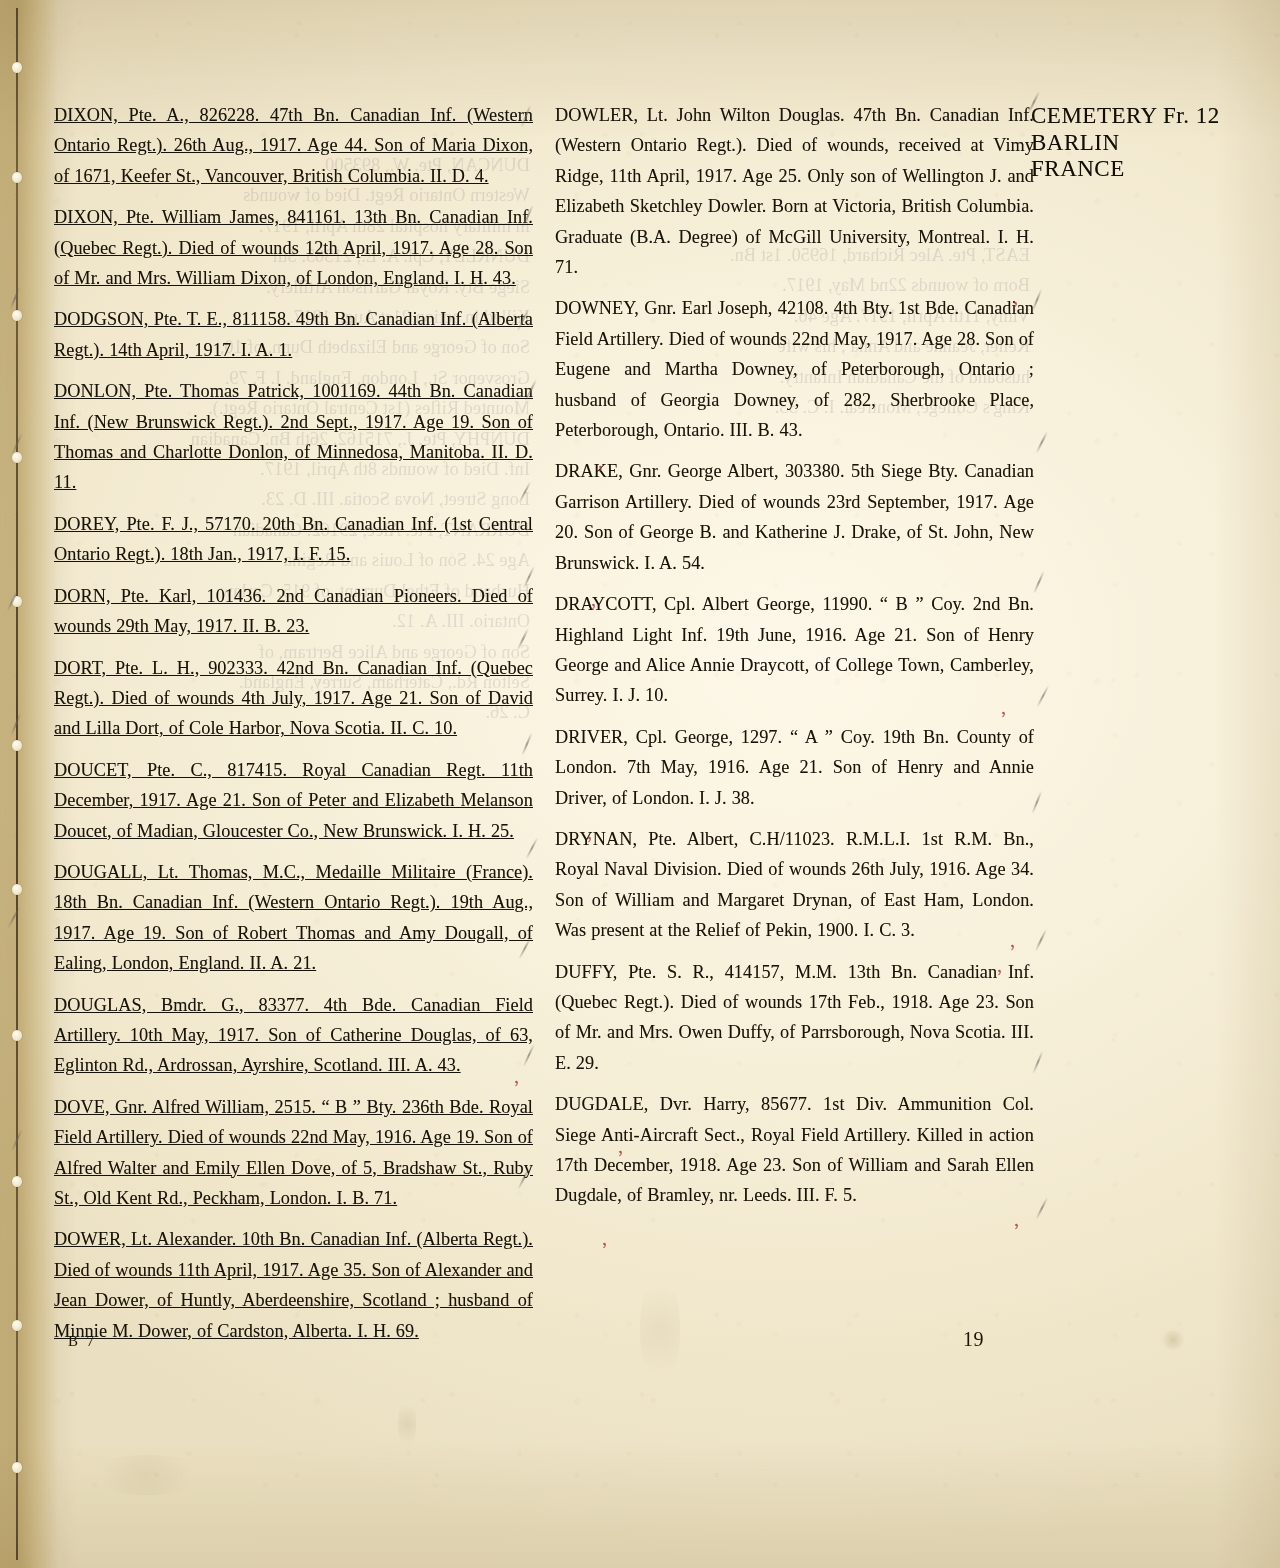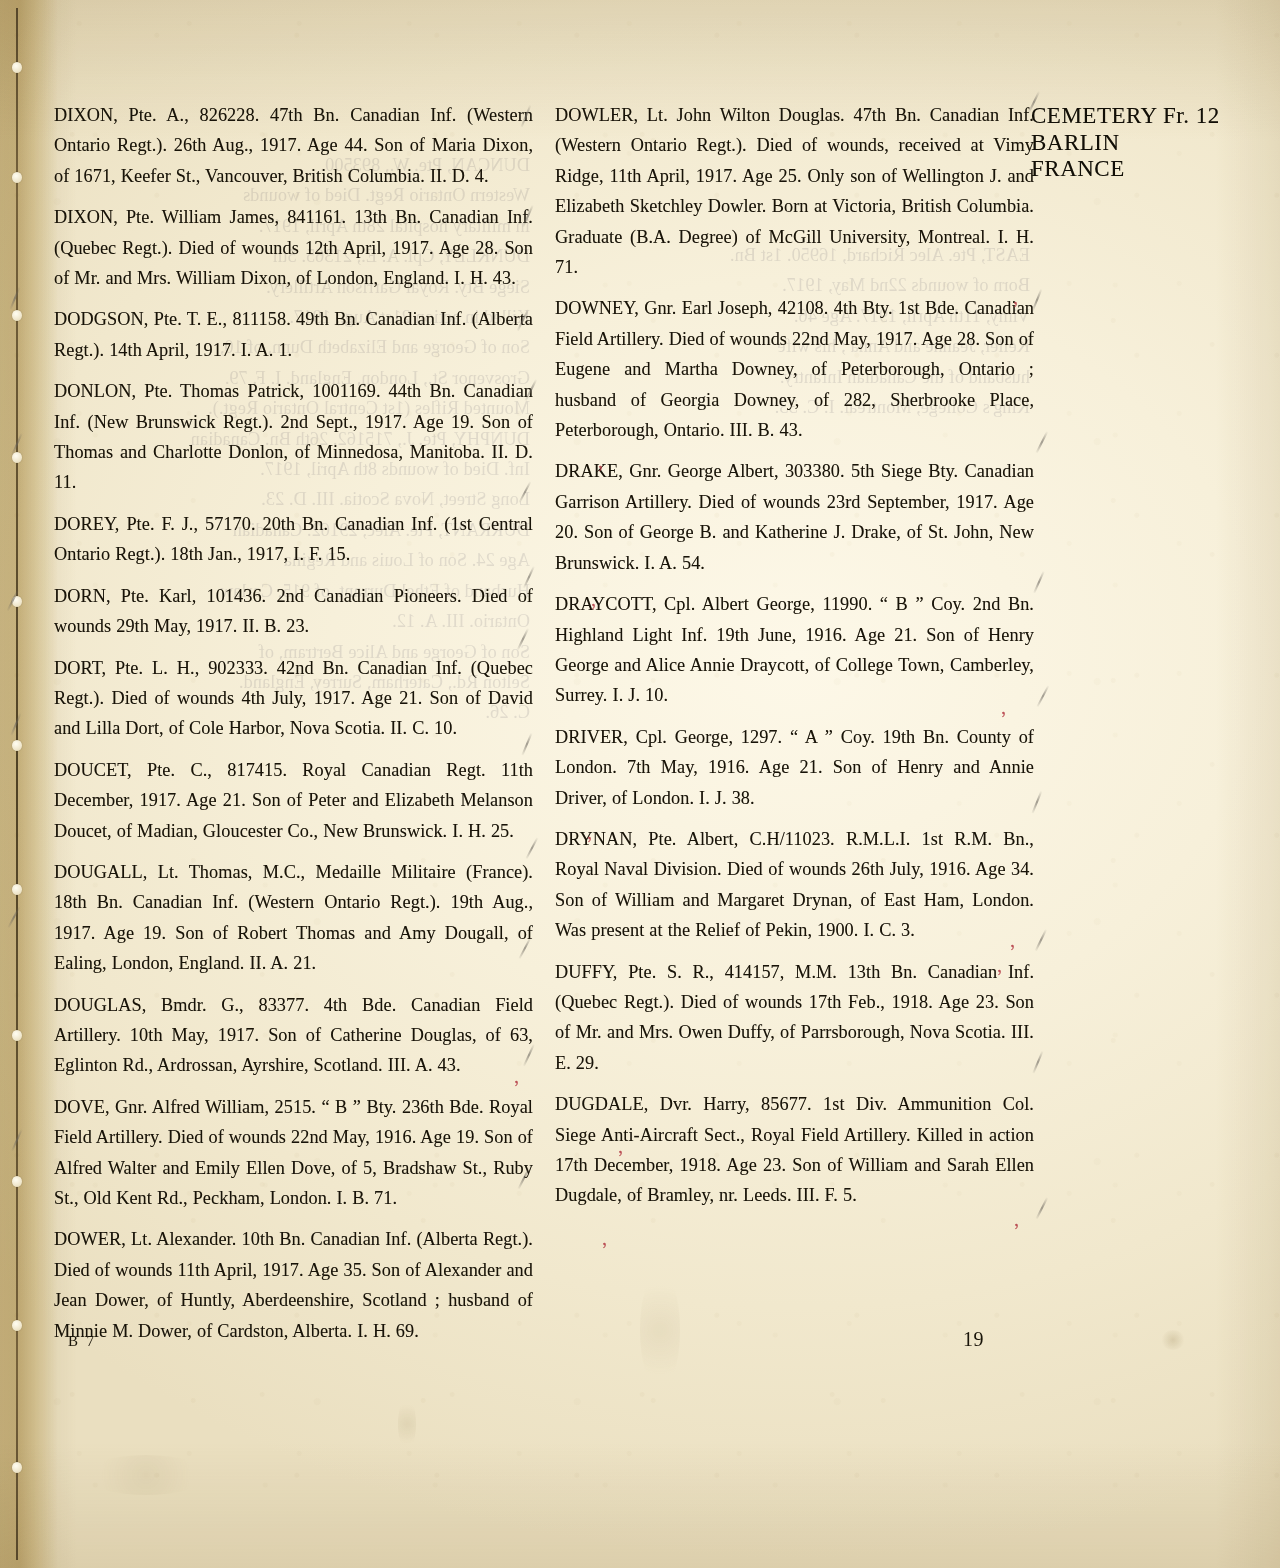--- a/index.html
+++ b/index.html
@@ -92,21 +92,21 @@
   }
 
   
   .typearea {
     position: absolute;
     left: 54px; top: 100px;
     width: 980px;
   }
   .columns { display: flex; gap: 18px; align-items: flex-start; }
   .col { width: 481px; }
-  .col-left  { padding-right: 2px; }
+  .col-left  { padding-right: 2px; text-decoration: underline; }
   .col-right { padding-left: 2px; }
 
   .entry {
     font-size: 18.3px;
     line-height: 30.4px;
     text-align: justify;
     text-justify: inter-word;
     margin: 0 0 11px 0;
     letter-spacing: .05px;
     word-spacing: .4px;

